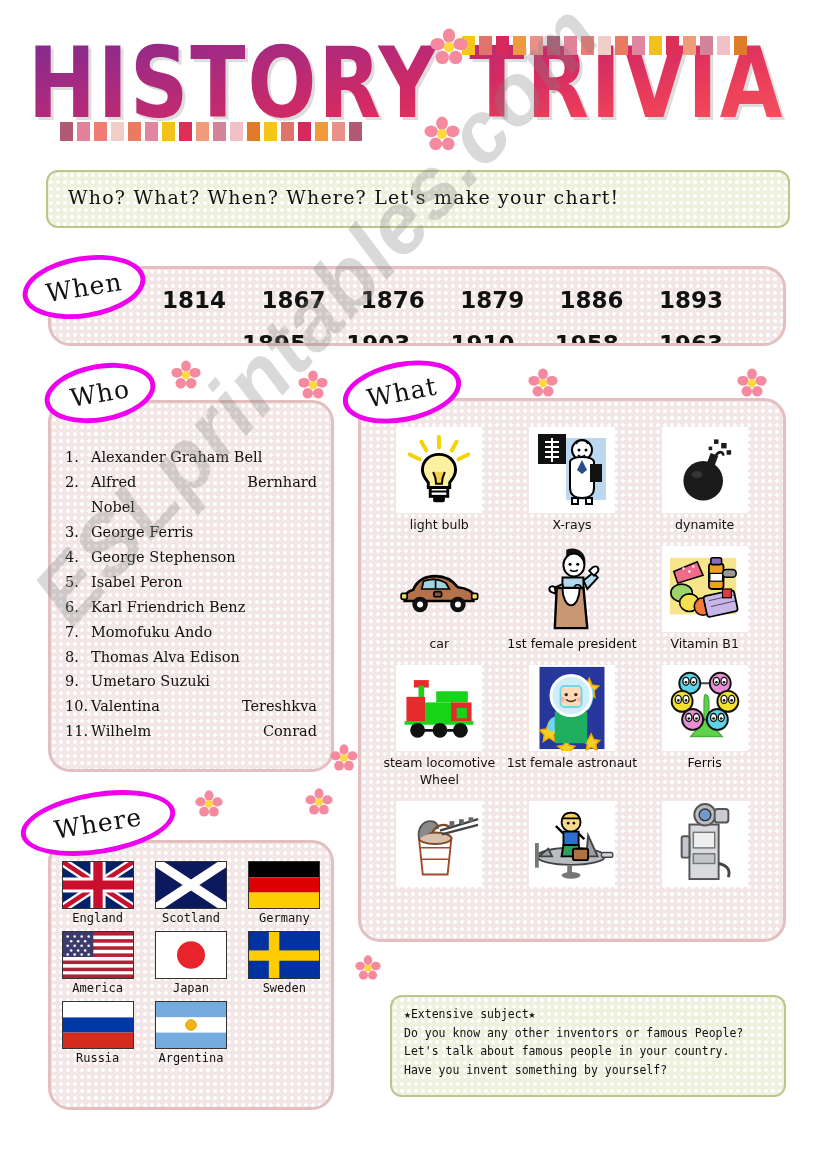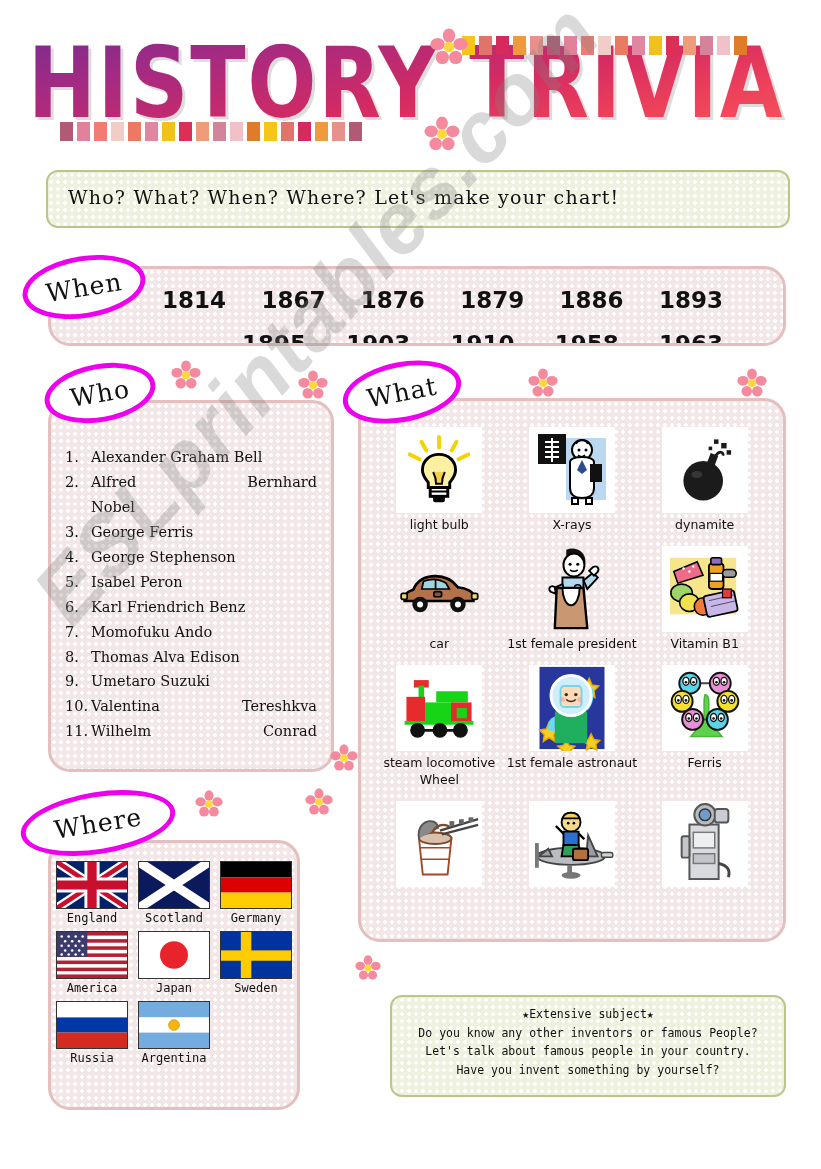--- a/index.html
+++ b/index.html
@@ -236,21 +236,21 @@
     text-align: center;
     margin-top: 4px;
     line-height: 1.35;
     width: 100%;
   }
   .what-label.wide { white-space: nowrap; }
 
   #where-panel {
     position: absolute;
     left: 48px; top: 840px;
-    width: 252px; height: 270px;
+    width: 286px; height: 270px;
     z-index: 5;
   }
   .flag-grid {
     padding: 18px 0 0 0;
     display: grid;
     grid-template-columns: repeat(3, 1fr);
     row-gap: 6px;
     justify-items: center;
   }
   .flag-cell { display: flex; flex-direction: column; align-items: center; }
@@ -267,21 +267,20 @@
     font-size: 12px;
     color: #111;
     margin-top: 2px;
   }
 
   #extensive-panel {
     position: absolute;
     left: 390px; top: 995px;
     width: 396px; height: 102px;
     z-index: 5;
-    text-align: center;
   }
   #extensive-inner {
     padding: 8px 12px;
     font-family: "DejaVu Sans Mono", monospace;
     font-size: 11.5px;
     color: #111;
     line-height: 1.62;
   }
 
   

